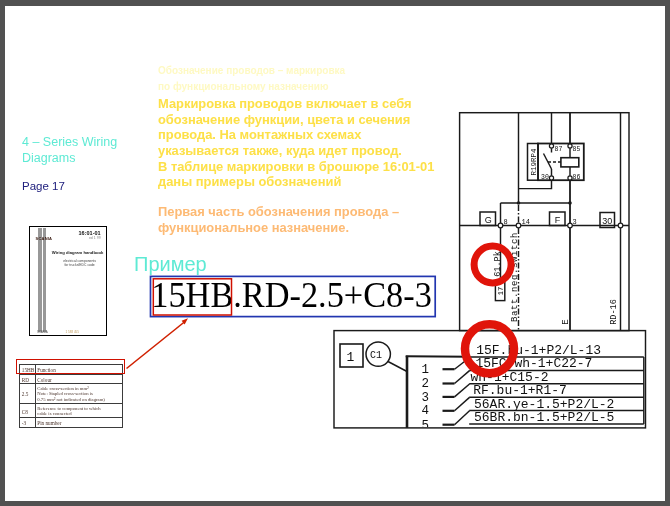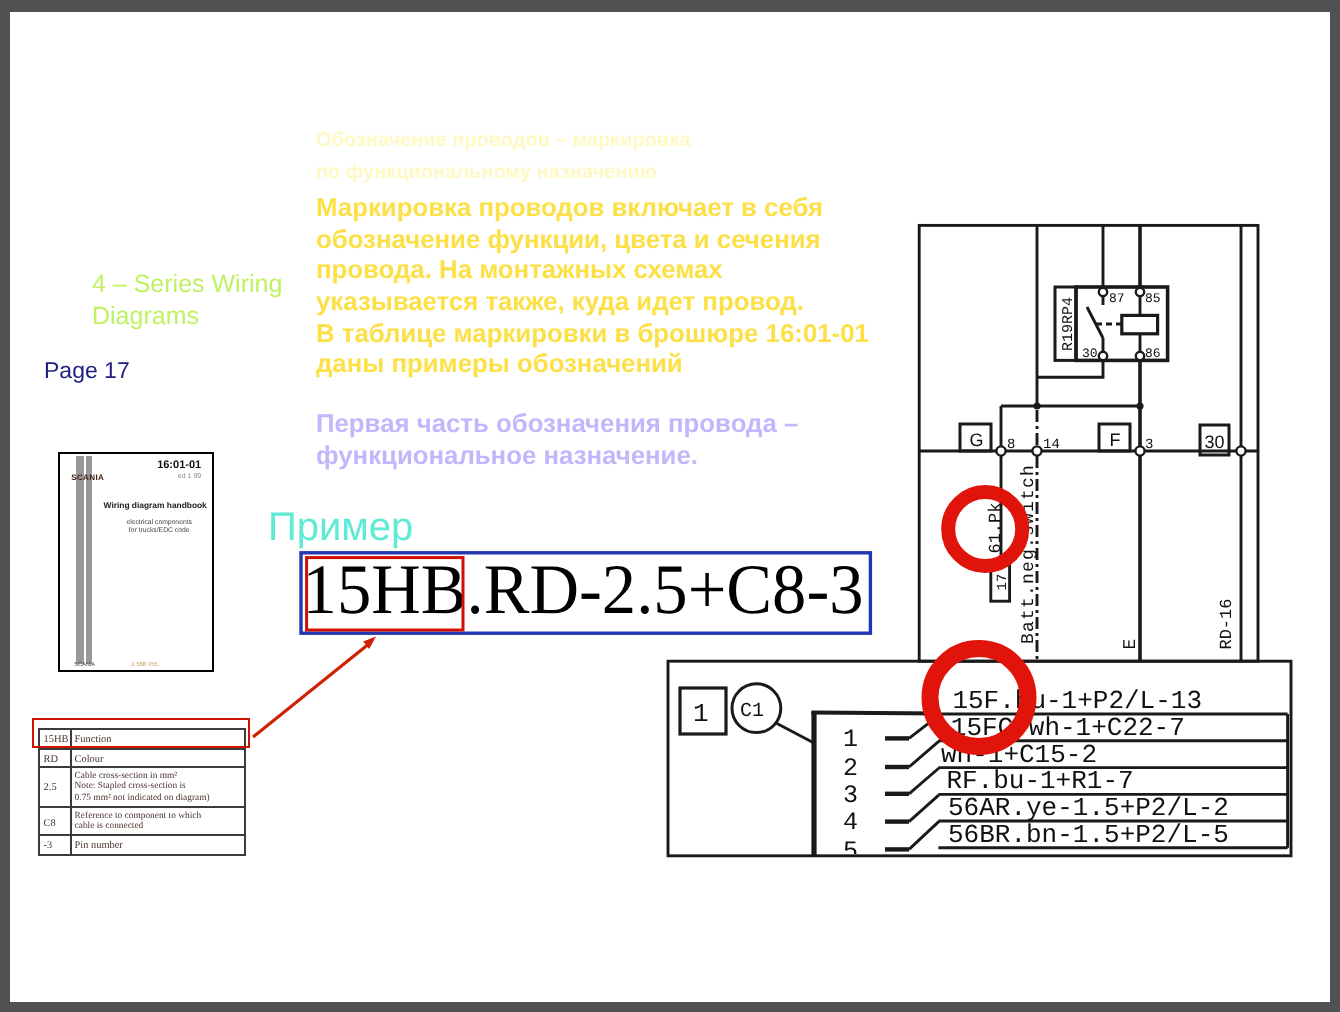--- a/index.html
+++ b/index.html
@@ -6,29 +6,29 @@
   body{width:670px;height:506px;background:#515151;position:relative;overflow:hidden;
        font-family:"Liberation Sans",sans-serif;}
   #page{position:absolute;left:5px;top:6px;width:660px;height:495px;background:#ffffff;}
   .abs{position:absolute;}
 </style>
 </head>
 <body>
 
 <div id="page"></div>
 
-<div class="abs" style="left:22px;top:134.2px;font-size:12.5px;line-height:16px;color:#bef264;margin-left:24px;">4 – Series Wiring<br>Diagrams</div>
+<div class="abs" style="left:22px;top:134.2px;font-size:12.5px;line-height:16px;color:#5eead4;">4 – Series Wiring<br>Diagrams</div>
 
 <div class="abs" style="left:22px;top:180px;font-size:11.5px;color:#20207e;">Page 17</div>
 
 <div class="abs" style="left:158px;top:63.4px;font-size:10px;line-height:16px;font-weight:bold;color:#fef9c3;">Обозначение проводов – маркировка<br>по функциональному назначению</div>
 
 <div class="abs" style="left:158px;top:96.2px;font-size:12.9px;line-height:15.6px;font-weight:bold;color:#fde047;">Маркировка проводов включает в себя<br>обозначение функции, цвета и сечения<br>провода. На монтажных схемах<br>указывается также, куда идет провод.<br>В таблице маркировки в брошюре 16:01-01<br>даны примеры обозначений</div>
 
-<div class="abs" style="left:158px;top:204.2px;font-size:12.9px;line-height:15.6px;font-weight:bold;color:#c4b5fd;">Первая часть обозначения провода –<br>функциональное назначение.</div>
+<div class="abs" style="left:158px;top:204.2px;font-size:12.9px;line-height:15.6px;font-weight:bold;color:#fdba74;">Первая часть обозначения провода –<br>функциональное назначение.</div>
 
 <div class="abs" style="left:134px;top:252.7px;font-size:20px;color:#5eead4;">Пример</div>
 
 <div class="abs" style="left:28.6px;top:225.7px;width:76px;height:108.7px;background:#fff;border:1.5px solid #000;">
 
   <div class="abs" style="left:8.2px;top:1.7px;width:4.2px;height:103.5px;background:#989898;"></div>
 
   <div class="abs" style="left:13.2px;top:1.7px;width:3.2px;height:103.5px;background:#989898;"></div>
 
   <div class="abs" style="left:6px;top:9px;font-size:4px;font-weight:bold;color:#3a1a10;letter-spacing:0.2px;">SCANIA</div>

